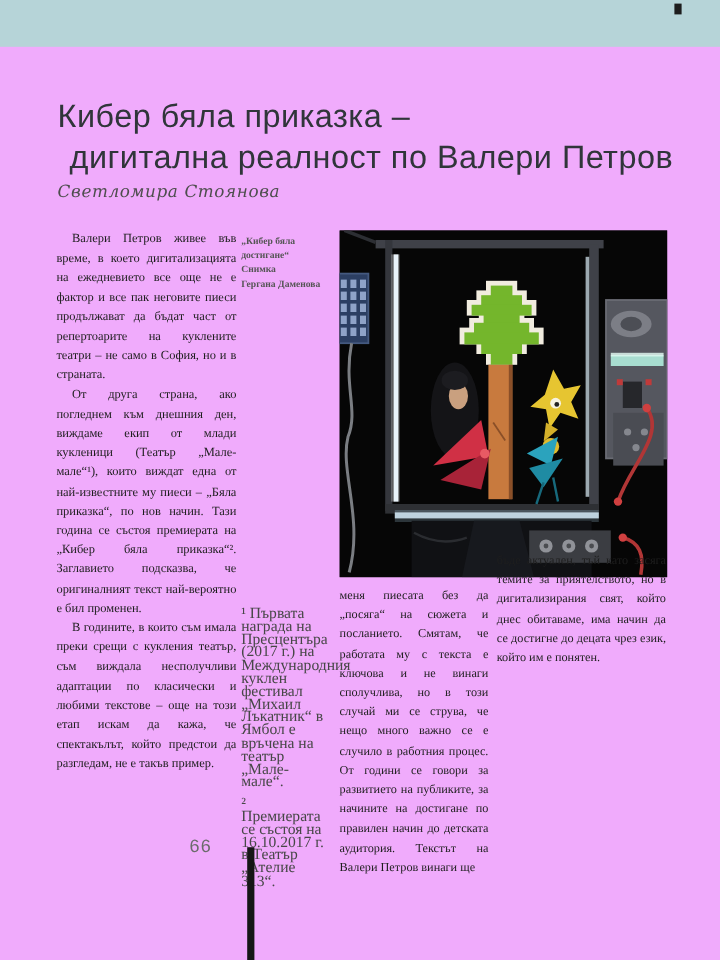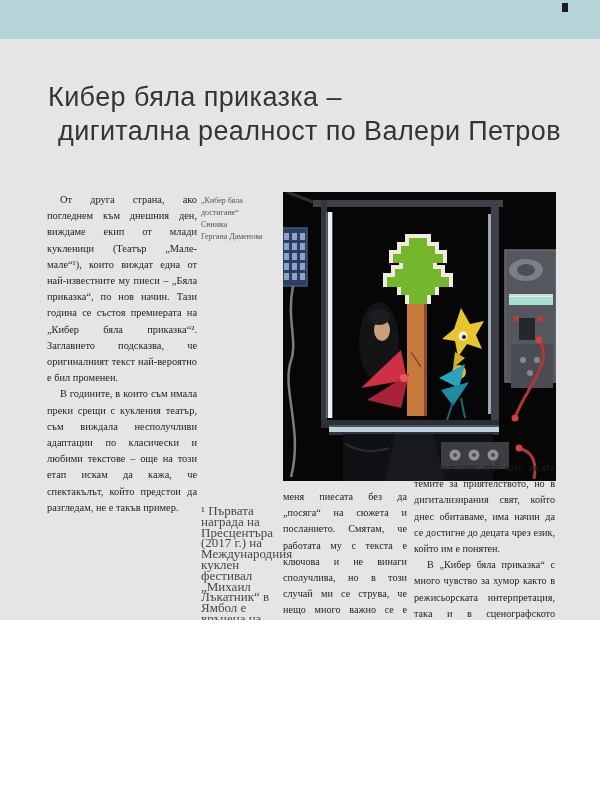--- a/index.html
+++ b/index.html
@@ -1,17 +1,17 @@
 <!DOCTYPE html>
 <html><head>
 <meta charset="utf-8">
 <style>
   html,body { margin:0; padding:0; background:#ffffff; }
   .page {
-    position:relative; width:600px; height:620px; background:#e5e5e5;
+    position:relative; width:600px; height:800px; background:#f0abfc;
     font-family:"Liberation Serif", serif; overflow:hidden;
   }
   .top-band { position:absolute; left:0; top:0; width:600px; height:39px; background:#b6d4d8; }
   .corner-mark { position:absolute; left:562px; top:3px; width:6px; height:9px; background:#1d1d1d; }
 
   .title {
     position:absolute; left:48px; top:62px; width:520px;
     font-family:"Liberation Sans", sans-serif; font-weight:400;
     font-size:27px; line-height:34px; color:#30353a; letter-spacing:0.4px;
   }
@@ -28,21 +28,21 @@
   .body-col p.cont { text-indent:0; }
 
   .col-left   { left:47px;  top:192px; width:150px; font-size:10.4px; line-height:16.2px; }
   .col-mid    { left:283px; top:489px; width:124px; font-size:10.2px; line-height:16.2px; }
   .col-right  { left:414px; top:460px; width:141px; font-size:10.2px; line-height:16.2px; }
 
   .photo-caption {
     position:absolute; left:201px; top:195px; width:74px;
     font-size:8px; line-height:12px; color:#555555;
   }
-  .photo-caption div { margin:0; }
+  .photo-caption div { margin:0;font-weight:bold; }
 
   .footnotes {
     position:absolute; left:201px; top:506px; width:70px;
     font-size:13px; line-height:10.8px; color:#474747; text-align:left;
   }
   .footnotes p { margin:0 0 7px 0; }
 
   .photo {
     position:absolute; left:283px; top:192px; width:273px; height:289px;
     background:#060606;
@@ -63,22 +63,24 @@
 
   <div class="top-band">
     <div class="corner-mark"></div>
   </div>
 
   <h1 class="title">
     <div class="line1">Кибер бяла приказка –</div>
     <div class="line2">дигитална реалност по Валери Петров</div>
   </h1>
 
+  <div class="author">Светломира Стоянова</div>
 
   <div class="body-col col-left">
+    <p>Валери Петров живее във време, в което дигитализацията на ежедневието все още не е фактор и все пак неговите пиеси продължават да бъдат част от репертоарите на куклените театри – не само в София, но и в страната.</p>
     <p>От друга страна, ако погледнем към днешния ден, виждаме екип от млади кукленици (Театър „Мале-мале“¹), които виждат една от най-известните му пиеси – „Бяла приказка“, по нов начин. Тази година се състоя премиерата на „Кибер бяла приказка“². Заглавието подсказва, че оригиналният текст най-вероятно е бил променен.</p>
     <p>В годините, в които съм имала преки срещи с кукления театър, съм виждала несполучливи адаптации по класически и любими текстове – още на този етап искам да кажа, че спектакълът, който предстои да разгледам, не е такъв пример.</p>
   </div>
 
   <div class="photo-caption">
     <div>„Кибер бяла</div>
     <div>достигане“</div>
     <div>Снимка</div>
     <div>Гергана Даменова</div>
   </div>
@@ -218,19 +220,18 @@
       </g>
     </svg>
   </div>
 
   <div class="body-col col-mid">
     <p class="cont">меня пиесата без да „посяга“ на сюжета и посланието. Смятам, че работата му с текста е ключова и не винаги сполучлива, но в този случай ми се струва, че нещо много важно се е случило в работния процес. От години се говори за развитието на публиките, за начините на достигане по правилен начин до детската аудитория. Текстът на Валери Петров винаги ще</p>
   </div>
 
   <div class="body-col col-right">
     <p class="cont">бъде актуален, тъй като засяга темите за приятелството, но в дигитализирания свят, който днес обитаваме, има начин да се достигне до децата чрез език, който им е понятен.</p>
-    <p>В „Кибер бяла приказка“ с много чувство за хумор както в режисьорската интерпретация, така и в сценографското решение на Ханна Шварц, можем да открием именно съвременен</p>
   </div>
 
   <div class="page-number">66</div>
   <div class="bottom-bar"></div>
 
 </div>
 
 </body></html>

